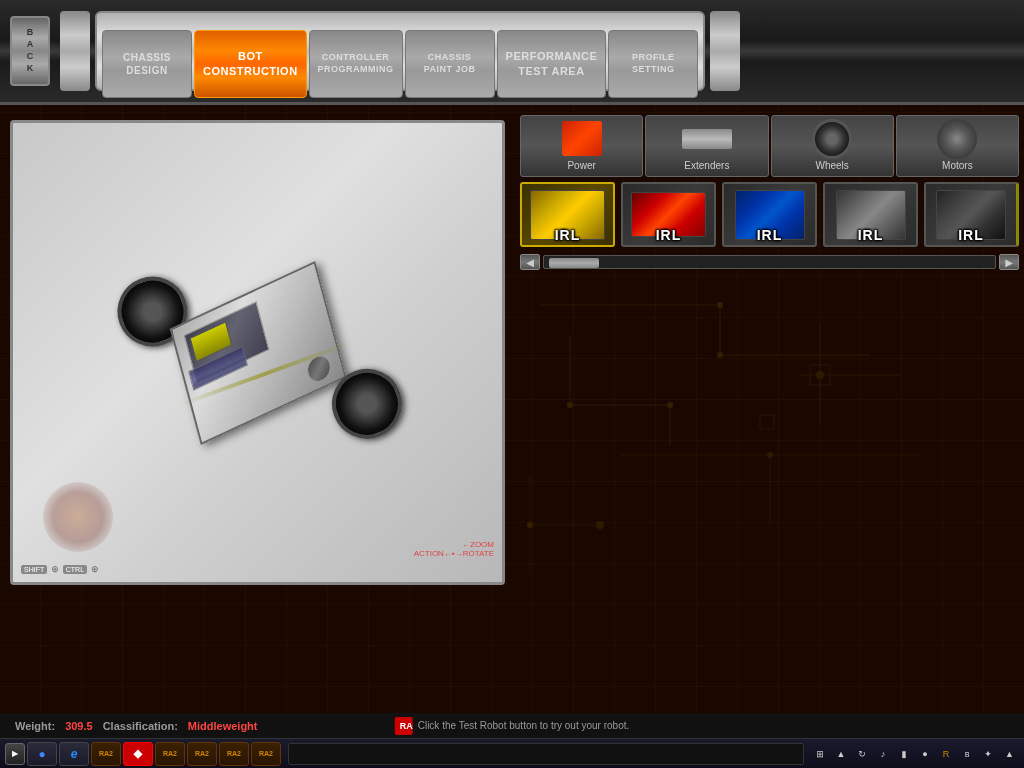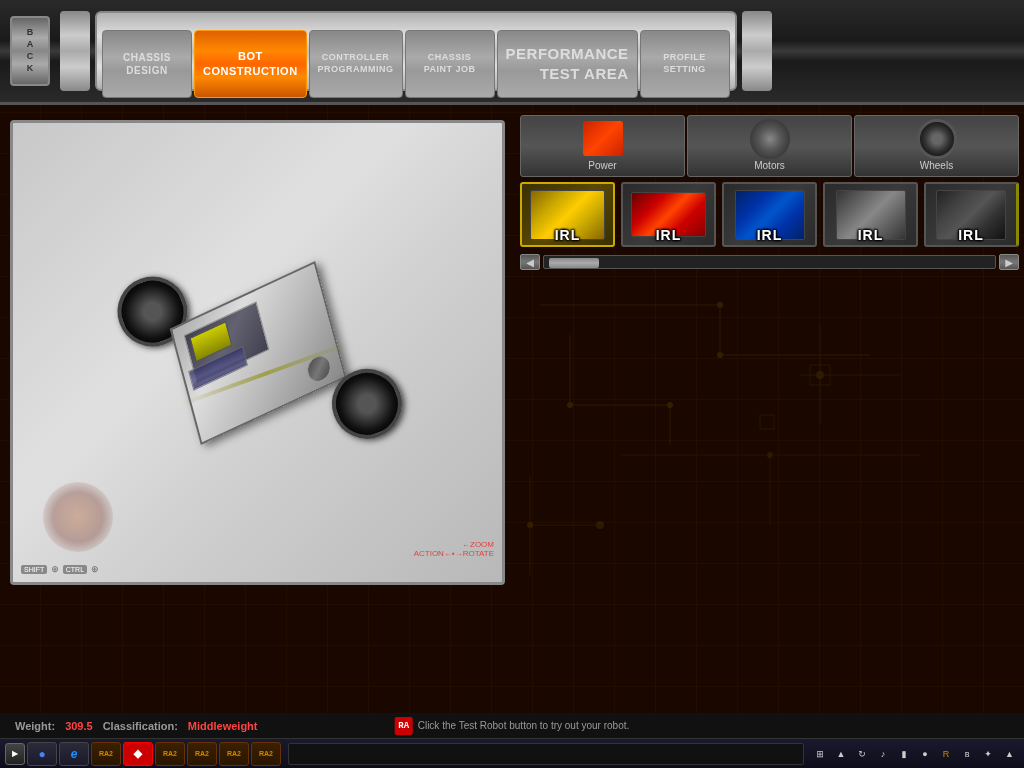--- a/index.html
+++ b/index.html
@@ -371,22 +371,21 @@
       gap: 5px;
     }
 
     .hint-icon {
       width: 18px;
       height: 18px;
       background: #c00;
       border-radius: 2px;
       display: flex;
       align-items: center;
-      justify-content: center;
-      font-family: Liberation Mono, monospace;
+      justify-content: flex-end;
     }
 
     .hint-text {
       color: #999;
       font-size: 10px;
     }
 
     
     .taskbar {
       position: absolute;
@@ -567,21 +566,21 @@
     </div>
     <div class="nav-tab">
       <span style="white-space:pre-line; text-align:center; font-size:9px;">CONTROLLER
 PROGRAMMING</span>
     </div>
     <div class="nav-tab">
       <span style="white-space:pre-line; text-align:center; font-size:9px;">CHASSIS
 PAINT JOB</span>
     </div>
     <div class="nav-tab">
-      <span style="white-space:pre-line; text-align:right; font-size:15px;">PERFORMANCE
+      <span style="white-space:pre-line; text-align:center; font-size:11px;">PERFORMANCE
 TEST AREA</span>
     </div>
     <div class="nav-tab">
       <span style="white-space:pre-line; text-align:center; font-size:9px;">PROFILE
 SETTING</span>
     </div>
   </div>
 
   <div class="pipe-right"></div>
 </div>
@@ -623,29 +622,35 @@
 
     <div class="category-tabs">
       <div class="category-tab">
         <div style="margin-bottom:4px; display:flex; justify-content:center;">
           <div class="icon-power"></div>
         </div>
         <span>Power</span>
       </div>
       <div class="category-tab">
         <div style="margin-bottom:4px; display:flex; justify-content:center; align-items:center; height:35px;">
-          <div class="icon-motor"></div>
+          <div class="icon-extender"></div>
         </div>
-        <span>Motors</span>
+        <span>Extenders</span>
       </div>
       <div class="category-tab">
         <div style="margin-bottom:4px; display:flex; justify-content:center; align-items:center; height:35px;">
           <div class="icon-wheel"></div>
         </div>
         <span>Wheels</span>
+      </div>
+      <div class="category-tab">
+        <div style="margin-bottom:4px; display:flex; justify-content:center; align-items:center; height:35px;">
+          <div class="icon-motor"></div>
+        </div>
+        <span>Motors</span>
       </div>
     </div>
 
     <div class="component-items">
       <div class="component-item selected">
         <div class="item-battery-yellow"></div>
         <div class="irl-badge">IRL</div>
       </div>
       <div class="component-item">
         <div class="item-battery-red"></div>

